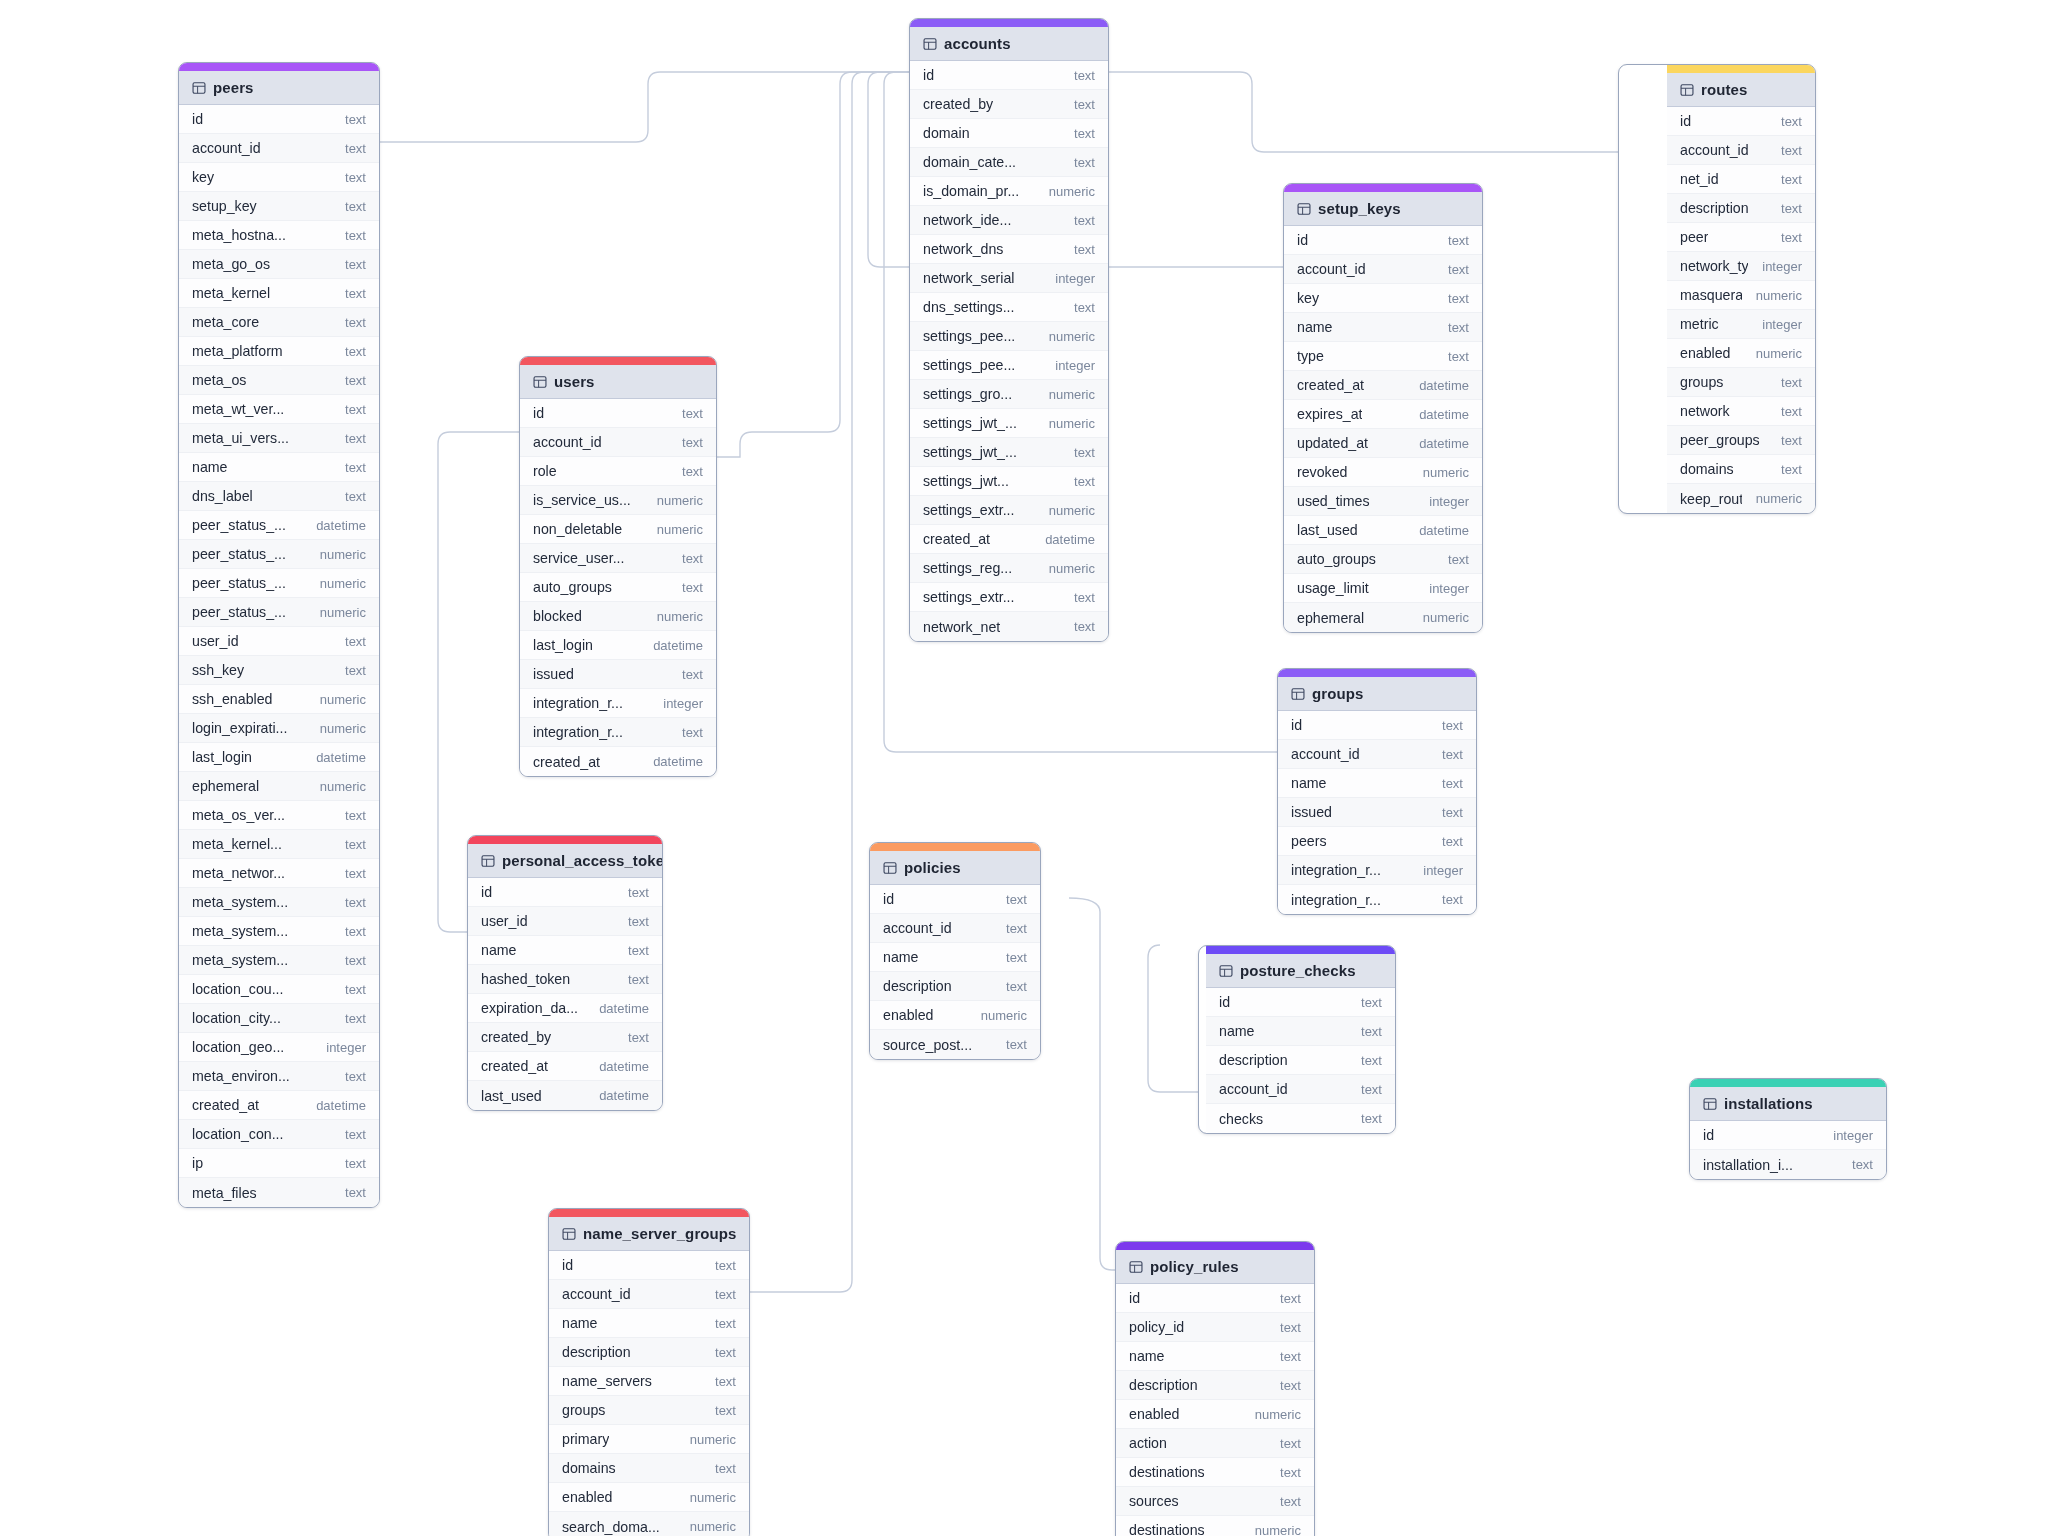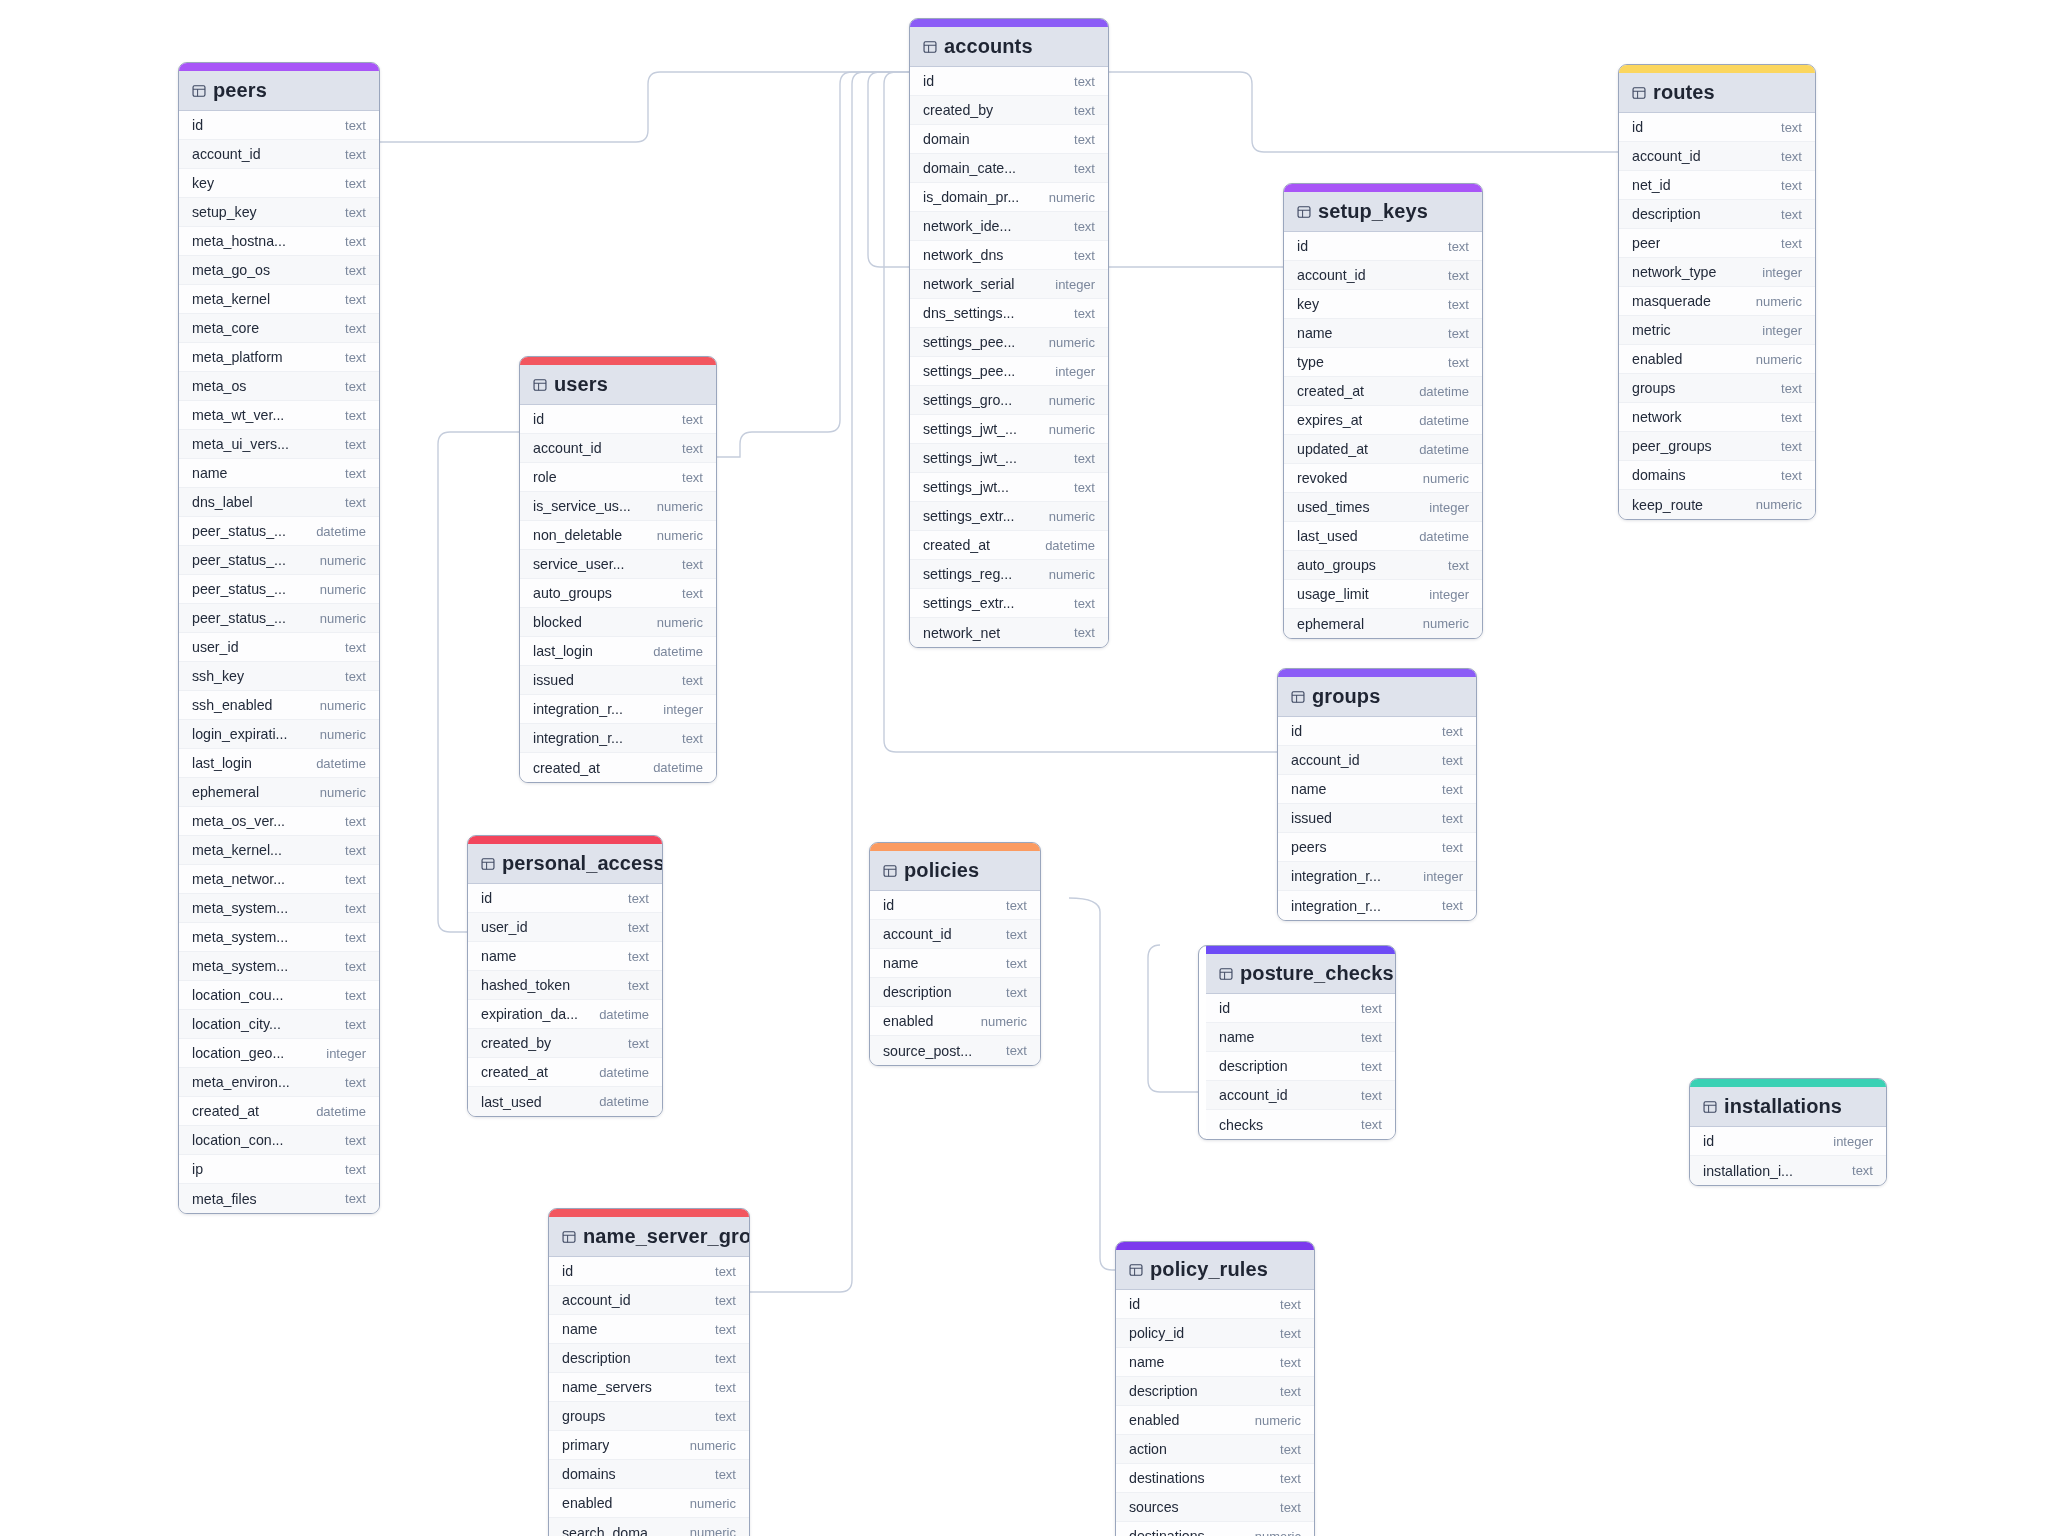--- a/index.html
+++ b/index.html
@@ -36,21 +36,21 @@
   }
   .node-header {
     display: flex;
     align-items: center;
     gap: 7px;
     padding: 8px 12px 8px 13px;
     background: #dfe3ec;
     border-bottom: 1px solid #c3cada;
   }
   .node-title {
-    font-size: 20px;
+    font-size: 15px;
     font-weight: bold;
     color: #1f2533;
     letter-spacing: 0.1px;
     white-space: nowrap;
   }
   .table-icon {
     display: inline-block;
     width: 14px; height: 14px;
     flex: 0 0 auto;
     color: #3d4760;
@@ -471,21 +471,21 @@
       </div>
       <div class="col-row">
         <span class="col-name">usage_limit</span>
         <span class="col-type">integer</span>
       </div>
       <div class="col-row">
         <span class="col-name">ephemeral</span>
         <span class="col-type">numeric</span>
       </div>
     </div>
-    <div class="table-node" style="left: 1618px; top: 64px; width: 198px;">
+    <div class="table-node" style="left: 1618px; top: 64px; width: 198px; padding-left: 48px;">
       <div class="accent-bar" style="background: rgb(251, 214, 94);"></div>
       <div class="node-header">
         <span class="table-icon"><svg viewBox="0 0 16 16" width="14" height="14" aria-hidden="true">
             <rect x="1.2" y="2" width="13.6" height="12" rx="1.6" fill="none" stroke="currentColor" stroke-width="1.3"></rect>
             <line x1="1.2" y1="6" x2="14.8" y2="6" stroke="currentColor" stroke-width="1.1"></line>
             <line x1="6.4" y1="6" x2="6.4" y2="14" stroke="currentColor" stroke-width="1.1"></line>
           </svg></span>
         <span class="node-title">routes</span>
       </div>
       <div class="col-row">

